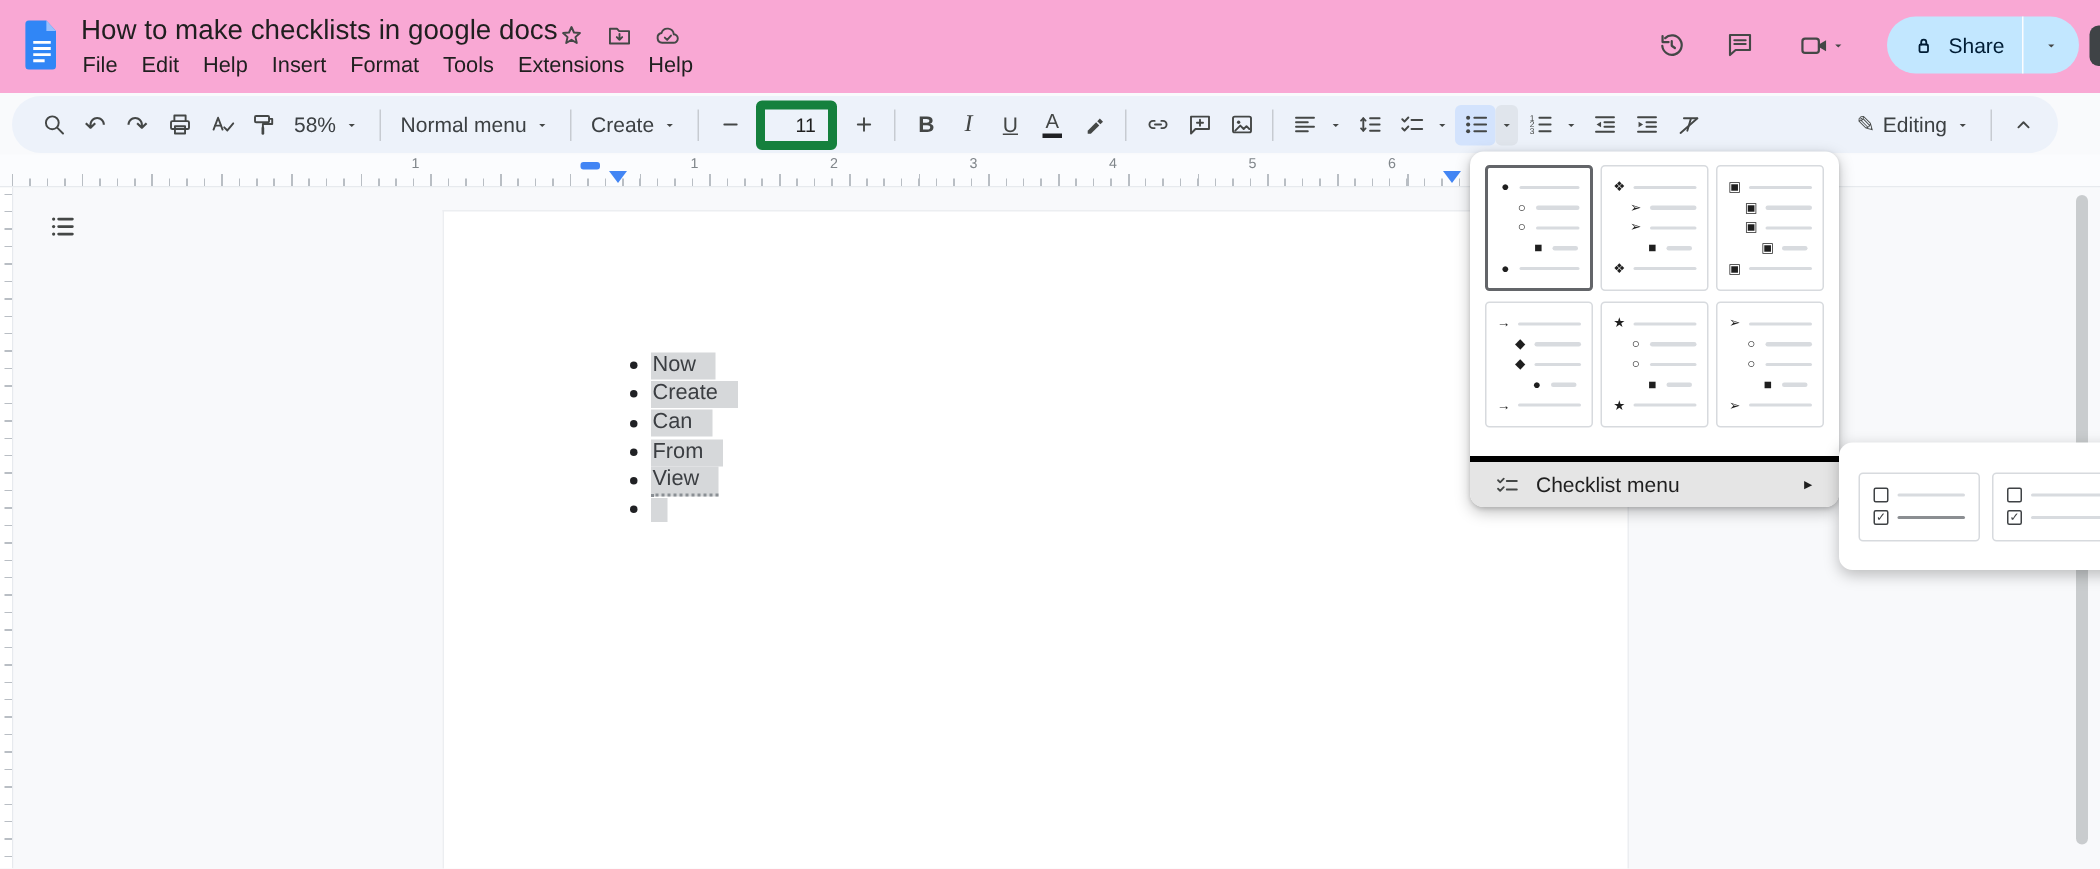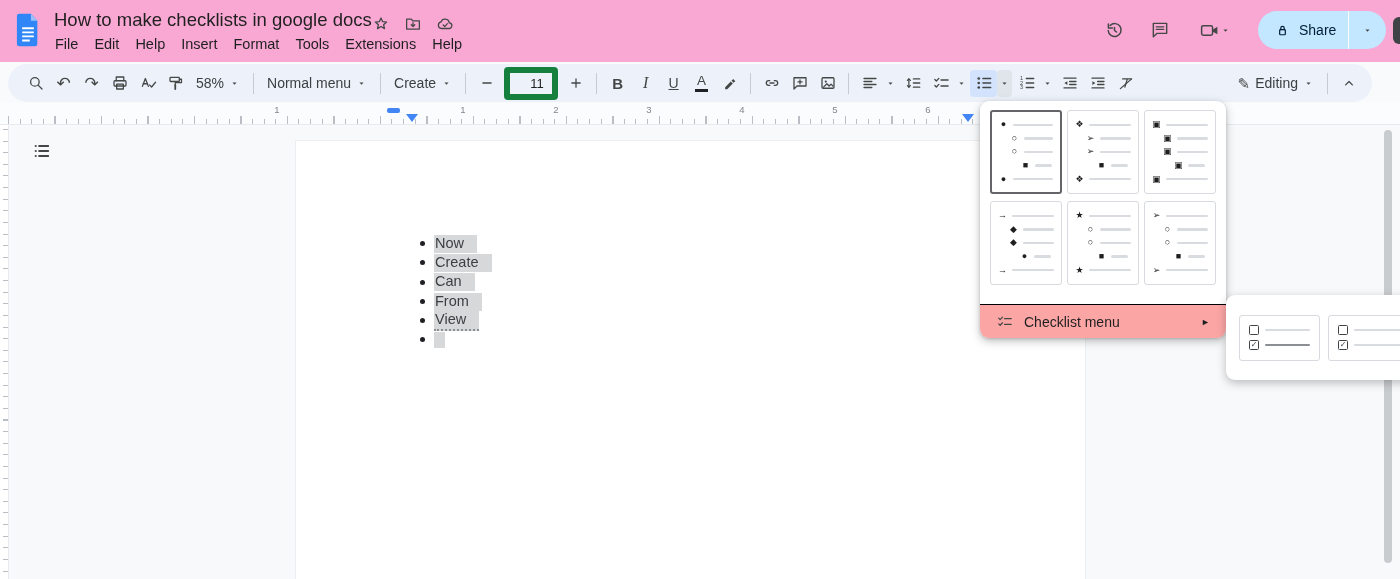--- a/index.html
+++ b/index.html
@@ -68,21 +68,21 @@
   #bullet-menu{position:absolute;left:980px;top:101px;width:246px;height:237px;background:#fff;border-radius:9px;
     box-shadow:0 3px 10px rgba(0,0,0,.25),0 1px 3px rgba(0,0,0,.15);z-index:10;}
   #tiles{position:absolute;left:10px;top:9px;width:226px;display:grid;grid-template-columns:repeat(3,72px);grid-auto-rows:84px;gap:7px 5px;}
   .tile{background:#fff;border:1px solid #d7dade;border-radius:3px;box-sizing:border-box;padding-top:7px;cursor:pointer;}
   .tile.selected{border:2px solid #636569;padding-top:6px;}
   .trow{display:flex;align-items:center;height:13.6px;padding:0 7px;}
   .tglyph{width:9px;font-size:9px;color:#1f1f1f;line-height:1;text-align:center;flex:none;}
   .tline{flex:1;height:2.5px;background:#d8dbdf;border-radius:2px;margin-left:5px;}
   .tline.short{flex:none;width:17px;}
   .ind1{margin-left:11px;} .ind2{margin-left:22px;}
-  #chk-row{position:absolute;left:0;bottom:0;width:100%;height:34px;border-top:1px solid #000000;background:#fca5a5;
+  #chk-row{position:absolute;left:0;bottom:0;width:100%;height:34px;border-top:4px solid #000000;background:#e5e5e5;
     border-radius:0 0 9px 9px;display:flex;align-items:center;padding:0 16px;box-sizing:border-box;cursor:pointer;}
   #chk-row .svgi{width:17px;height:17px;flex:none;}
   #chk-row .lbl{font-size:14px;color:#1f1f1f;margin-left:11px;}
   #chk-row .arr{margin-left:auto;font-size:9px;color:#1f1f1f;}
   
   #chk-submenu{position:absolute;left:1226px;top:295px;width:190px;height:85px;background:#fff;border-radius:9px 0 0 9px;
     box-shadow:0 3px 10px rgba(0,0,0,.25);z-index:11;display:flex;align-items:center;padding-left:13px;box-sizing:border-box;gap:8px;}
   .ctile{width:81px;height:46px;border:1px solid #d7dade;border-radius:3px;box-sizing:border-box;padding:7px 9px;cursor:pointer;flex:none;}
   .ctile:last-child{width:95px;}
   .crow{display:flex;align-items:center;height:15px;gap:6px;}

